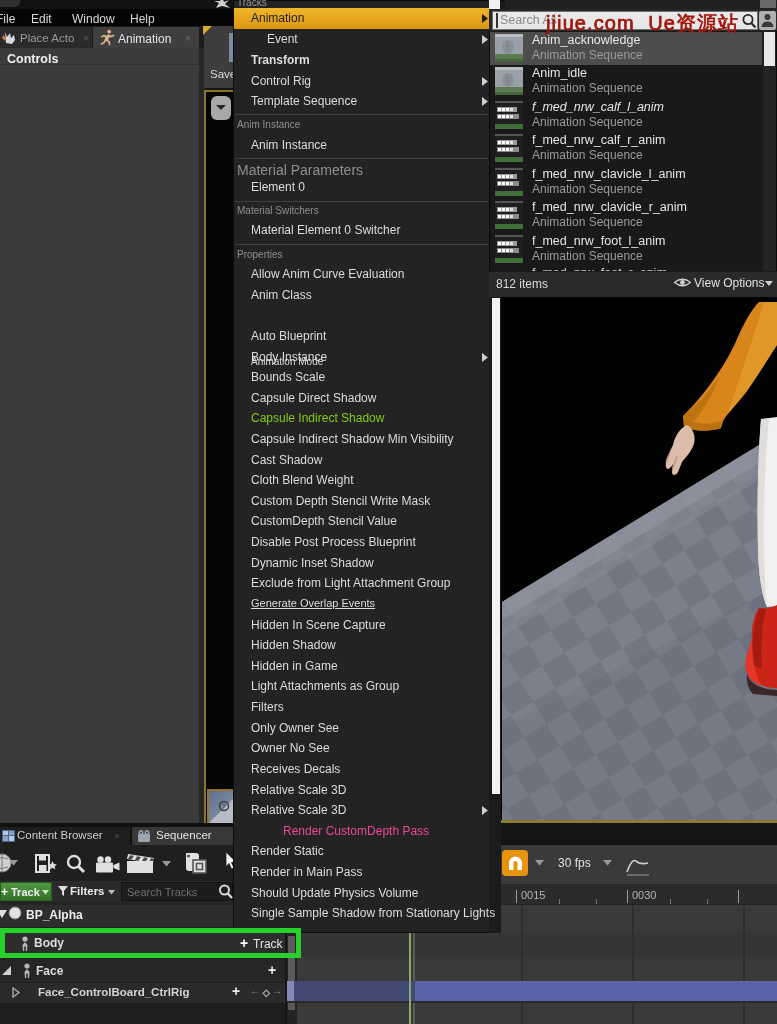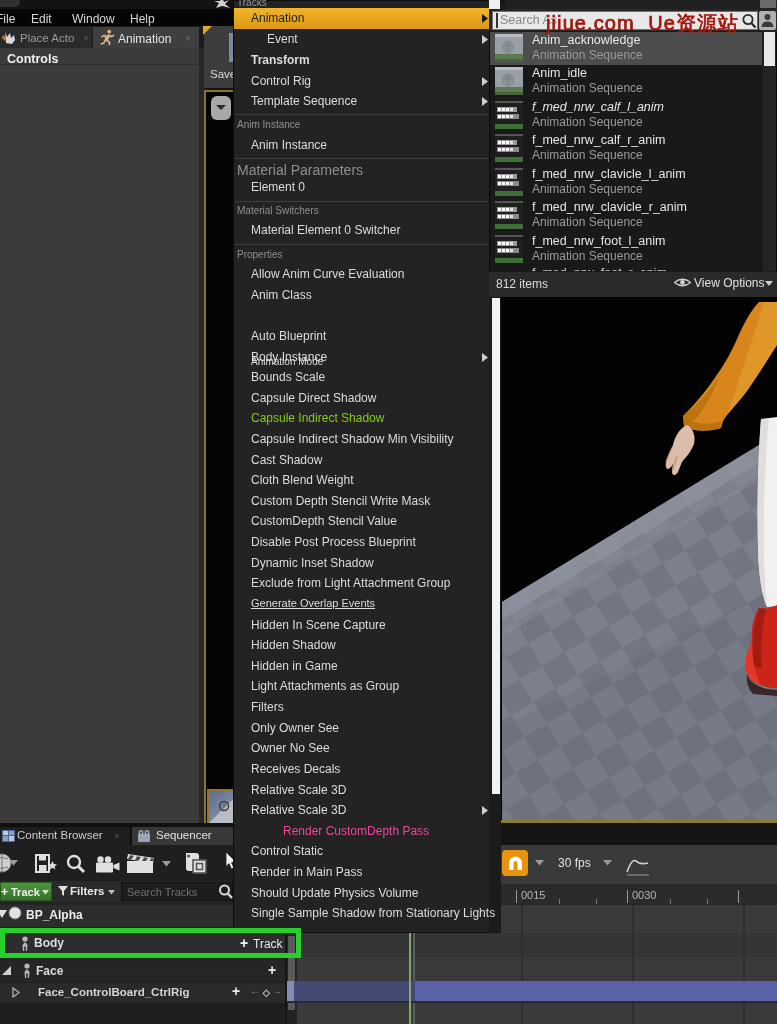--- a/index.html
+++ b/index.html
@@ -313,21 +313,21 @@
 <div class="tx" style="left:251px;top:700.0px;font-size:12px;color:#dcdcdc;font-weight:normal;">Filters</div>
 <div class="tx" style="left:251px;top:720.6px;font-size:12px;color:#dcdcdc;font-weight:normal;">Only Owner See</div>
 <div class="tx" style="left:251px;top:741.3px;font-size:12px;color:#dcdcdc;font-weight:normal;">Owner No See</div>
 <div class="tx" style="left:251px;top:761.9px;font-size:12px;color:#dcdcdc;font-weight:normal;">Receives Decals</div>
 <div class="tx" style="left:251px;top:782.5px;font-size:12px;color:#dcdcdc;font-weight:normal;">Relative Scale 3D</div>
 <div class="tx" style="left:251px;top:803.1px;font-size:12px;color:#dcdcdc;font-weight:normal;">Relative Scale 3D</div>
 <svg class="a" style="left:482px;top:806.1px;" width="7" height="10">
     <path d="M0 0 L6 4.5 L0 9 Z" fill="#cfcfcf"></path>
   </svg>
 <div class="tx" style="left:251px;top:823.7px;font-size:12px;color:#ec4899;font-weight:normal;margin-left:32px;">Render CustomDepth Pass</div>
-<div class="tx" style="left:251px;top:844.4px;font-size:12px;color:#dcdcdc;font-weight:normal;">Control Static</div>
+<div class="tx" style="left:251px;top:844.4px;font-size:12px;color:#dcdcdc;font-weight:normal;">Render Static</div>
 <div class="tx" style="left:251px;top:865.0px;font-size:12px;color:#dcdcdc;font-weight:normal;">Render in Main Pass</div>
 <div class="tx" style="left:251px;top:885.6px;font-size:12px;color:#dcdcdc;font-weight:normal;">Should Update Physics Volume</div>
 <div class="tx" style="left:251px;top:906.2px;font-size:12px;color:#dcdcdc;font-weight:normal;">Single Sample Shadow from Stationary Lights</div>
 <div class="a" style="left:489px;top:0px;width:288px;height:297px;background:#191919;border:1px solid #0a0a0a;box-sizing:border-box;"></div>
 <div class="a" style="left:489px;top:0px;width:11px;height:9px;background:#f0f0f0;"></div>
 <div class="a" style="left:505px;top:0px;width:272px;height:9px;background:#202020;"></div>
 <div class="a" style="left:760px;top:0px;width:16px;height:8px;background:#6a6a6a;"></div>
 <div class="a" style="left:489px;top:9px;width:288px;height:22px;background:#262626;"></div>
 <div class="a" style="left:492px;top:11px;width:266px;height:19px;background:#e8e8e8;border:1px solid #707070;box-sizing:border-box;"></div>
 <div class="a" style="left:496px;top:13px;width:1.5px;height:15px;background:#333;"></div>

